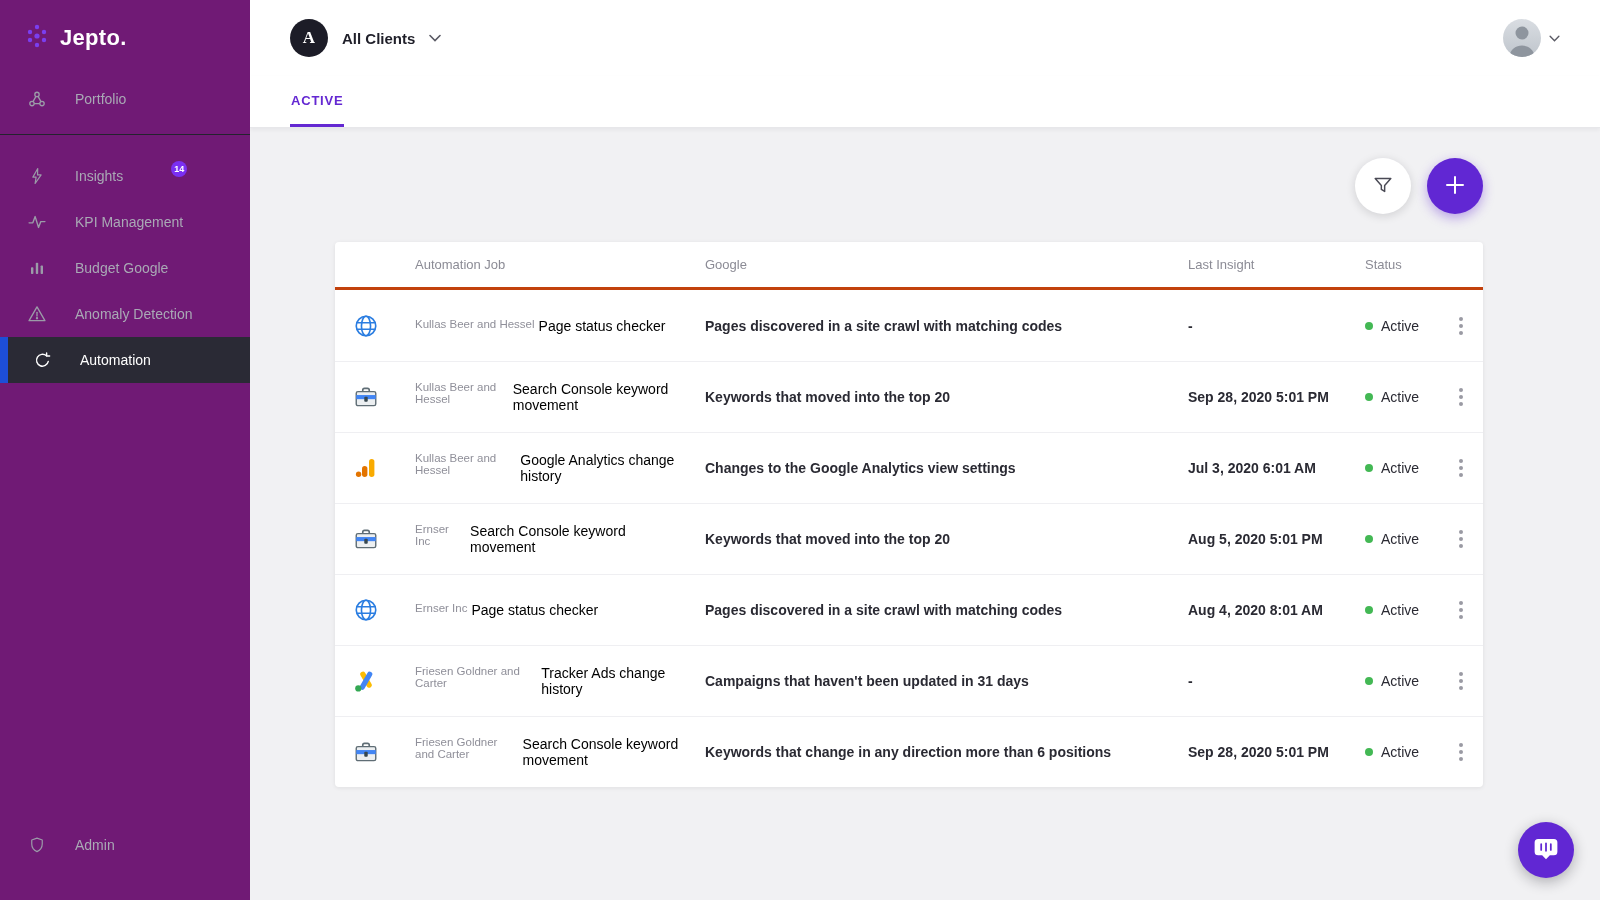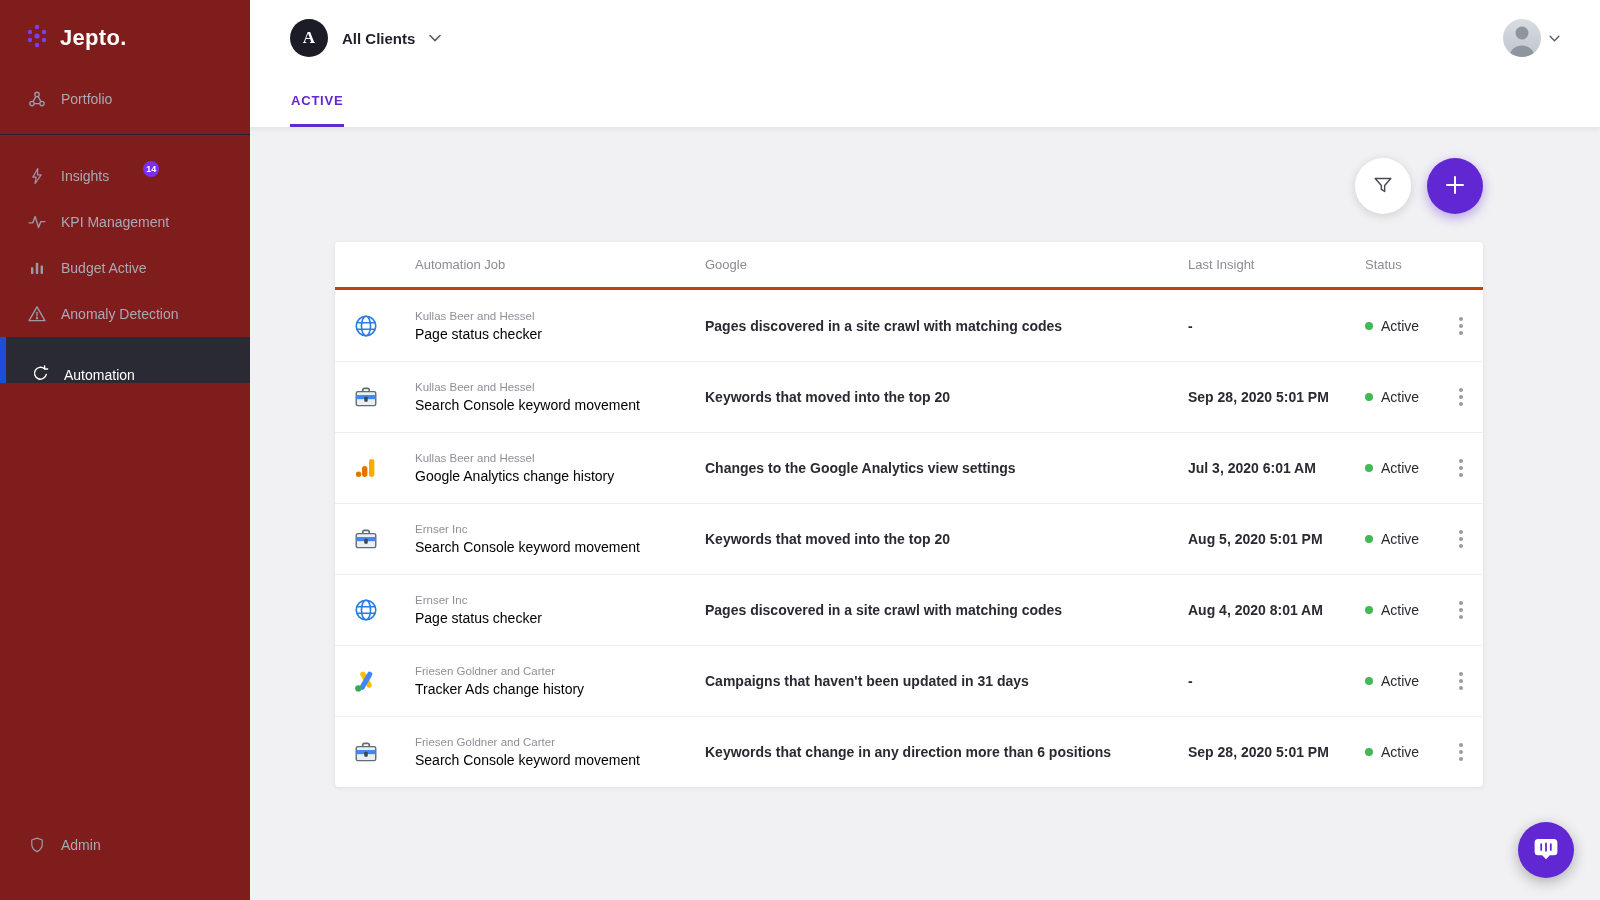--- a/index.html
+++ b/index.html
@@ -5,32 +5,32 @@
   * { box-sizing: border-box; margin: 0; padding: 0; }
   html,body { width:1600px; height:900px; overflow:hidden; }
   body {
     font-family: "Liberation Sans", "DejaVu Sans", sans-serif;
     background:#f1f1f3; color:#23232b;
   }
 
   
   .sidebar {
     position:fixed; left:0; top:0; width:250px; height:900px;
-    background:#7f1d1d; color:#a9a9b5; z-index:10;
+    background:#701a75; color:#a9a9b5; z-index:10;
     display:flex; flex-direction:column;
   }
   .logo-row { height:76px; display:flex; align-items:center; padding:0 24px; gap:10px; flex:0 0 auto;}
   .logo-text { color:#ffffff; font-size:22px; font-weight:700; letter-spacing:.3px; }
   .side-item {
-    height:46px; display:flex; align-items:center; gap:14px;
+    height:46px; display:flex; align-items:center; gap:28px;
     padding:0 24px; font-size:14px; color:#a9a9b5; cursor:pointer;
     border-left:3px solid transparent; position:relative;
   }
   .side-item .s-icon { width:20px; height:20px; display:flex; align-items:center; justify-content:center; color:#9b9ba8; }
-  .side-item.active { background:#2a2a35; color:#ffffff; border-left:6px solid #1d4ed8;align-items:flex-end; }
+  .side-item.active { background:#2a2a35; color:#ffffff; border-left:8px solid #1d4ed8; }
   .side-item.active .s-icon { color:#ffffff; }
   .side-divider { border-top:1px solid #23232e; margin:12px 0; }
   .side-group { margin-top:6px; }
   .badge {
     display:inline-flex; align-items:center; justify-content:center;
     min-width:16px; height:16px; border-radius:50%;
     background:#7a2ff2; color:#fff; font-size:9px; font-weight:700;
     margin-left:20px; transform:translateY(-7px);
   }
   .side-footer { margin-top:auto; padding-bottom:32px; }
@@ -92,21 +92,21 @@
     display:grid;
     grid-template-columns:80px 290px 483px 177px 88px 30px;
     align-items:center;
   }
   .thead { height:48px; border-bottom:3px solid #c2410c; }
   .thead .hcell { font-size:13px; color:#8b8b95; }
   .trow { height:71px; border-top:1px solid #efeff2; }
   .trow:first-of-type { border-top:none; }
   .icon-cell { display:flex; justify-content:center; padding-right:18px; }
   .row-icon { width:26px; height:26px; display:flex; align-items:center; justify-content:center; }
-  .job-cell { display:flex; flex-direction:column; gap:4px; padding-right:16px; }
+  .job-cell { display:flex; flex-direction:row; gap:4px; padding-right:16px; }
   .client { font-size:11.5px; color:#8f8f99; }
   .job { font-size:14px; font-weight:400; color:#000000; }
   .trigger-cell { font-size:14px; font-weight:600; color:#2a2a33; padding-right:24px; }
   .insight-cell { font-size:14px; font-weight:600; color:#2a2a33; }
   .status-cell { display:flex; align-items:center; gap:8px; font-size:14px; font-weight:500; color:#2a2a33; }
   .dot { width:8px; height:8px; border-radius:50%; background:#43b854; }
   .kebab {
     background:none; border:none; cursor:pointer;
     display:flex; flex-direction:column; gap:3px; align-items:center; padding:6px;
   }
@@ -176,21 +176,21 @@
     </div>
 
     <div class="side-item">
       <span class="s-icon">
         <svg width="18" height="18" viewBox="0 0 24 24" fill="currentColor">
           <rect x="4" y="11" width="3.2" height="9" rx="1"></rect>
           <rect x="10.4" y="5" width="3.2" height="15" rx="1"></rect>
           <rect x="16.8" y="8.5" width="3.2" height="11.5" rx="1"></rect>
         </svg>
       </span>
-      <span>Budget Active</span>
+      <span>Budget Google</span>
     </div>
 
     <div class="side-item">
       <span class="s-icon">
         <svg width="20" height="20" viewBox="0 0 24 24" fill="none" stroke="currentColor" stroke-width="1.6" stroke-linejoin="round">
           <path d="M12 3.5 21.5 20h-19L12 3.5z"></path>
           <path d="M12 10v4.5" stroke-linecap="round"></path>
           <circle cx="12" cy="17" r="0.6" fill="currentColor"></circle>
         </svg>
       </span>

